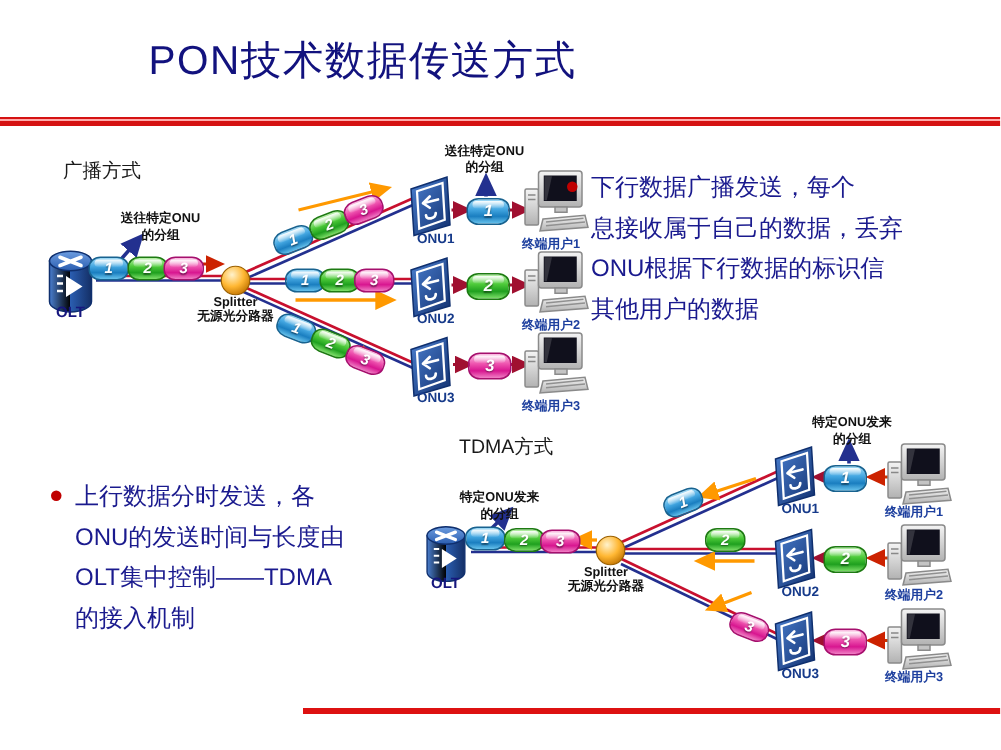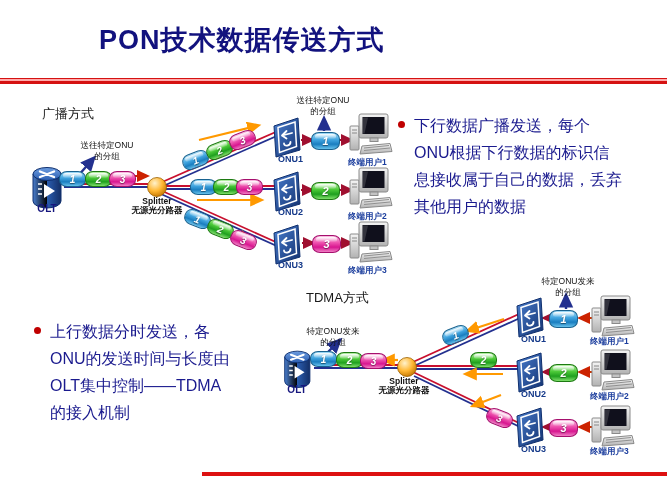--- a/index.html
+++ b/index.html
@@ -1,24 +1,24 @@
 <!DOCTYPE html>
 <html><head>
 <meta charset="utf-8">
 <style>
   html,body{margin:0;padding:0;background:#fff;}
   .slide{position:relative;width:667px;height:500px;background:#fff;overflow:hidden;
          font-family:"Liberation Sans",sans-serif;}
   .abs{position:absolute;}
-  .title{left:99px;top:22px;font-size:27px;font-weight:bold;color:#12127e;letter-spacing:1px;}
+  .title{left:99px;top:22px;font-size:27px;font-weight:normal;color:#12127e;letter-spacing:1px;}
   .rule-top{left:0;top:78px;width:667px;height:6px;
             background:linear-gradient(180deg,#d51212 0 1.5px,#ffaaaa 1.5px 3px,#d51212 3px 6px);}
   .rule-bottom{left:202px;top:472px;width:465px;height:4px;background:#dd1111;}
   .mode-label{font-size:13px;color:#1a1a1a;margin-left:10px;}
-  .small-note{font-size:8.5px;font-weight:normal;color:#111;text-align:center;line-height:11px;}
+  .small-note{font-size:8.5px;font-weight:bold;color:#111;text-align:center;line-height:11px;}
   .splitter-label{font-size:8.5px;font-weight:bold;color:#111;text-align:center;line-height:9px;}
   .onu-label{font-size:9px;font-weight:bold;color:#163a8a;text-align:right;}
   .user-label{font-size:8.5px;font-weight:bold;color:#1d3f9e;text-align:left;}
   .olt-label{font-size:10px;font-weight:bold;color:#16167e;text-align:center;}
   .pill{position:absolute;width:25px;height:14px;border-radius:8px/7px;border:1px solid rgba(20,40,60,.45);
         display:flex;align-items:center;justify-content:center;
         font:italic bold 10px "Liberation Sans",sans-serif;color:#fff;text-shadow:0 1px 1px rgba(0,0,0,.45);}
   .pill::before{content:"";position:absolute;left:3px;right:3px;top:1px;height:5px;border-radius:6px;
         background:linear-gradient(rgba(255,255,255,.95),rgba(255,255,255,.05));}
   .pill.blue {background:linear-gradient(180deg,#9fd9f5 0%,#45a8e2 40%,#1a7ec0 70%,#66c2ec 100%);border-color:#18628f;}
@@ -204,26 +204,26 @@
   <div class="pill blue" style="left:190px;top:179px">1</div>
   <div class="pill green" style="left:213px;top:179px">2</div>
   <div class="pill pink" style="left:236px;top:179px">3</div>
   <div class="pill blue r-dn" style="left:184px;top:211px">1</div>
   <div class="pill green r-dn" style="left:207px;top:221px">2</div>
   <div class="pill pink r-dn" style="left:230px;top:232px">3</div>
   <div class="pill blue lg" style="left:311px;top:132px">1</div>
   <div class="pill green lg" style="left:311px;top:182px">2</div>
   <div class="pill pink lg" style="left:312px;top:235px">3</div>
 
-  <div class="bullet" style="left:398px;top:112px">
+  <div class="bullet" style="left:378px;top:112px">
     <span class="dot"></span>
     <div>
       <div class="ln">下行数据广播发送，每个</div>
+      <div class="ln">息接收属于自己的数据，丢弃</div>
       <div class="ln">ONU根据下行数据的标识信</div>
-      <div class="ln">息接收属于自己的数据，丢弃</div>
       <div class="ln">其他用户的数据</div>
     </div>
   </div>
 
   <div class="bullet" style="left:34px;top:318px">
     <span class="dot"></span>
     <div>
       <div class="ln">上行数据分时发送，各</div>
       <div class="ln">ONU的发送时间与长度由</div>
       <div class="ln">OLT集中控制——TDMA</div>

